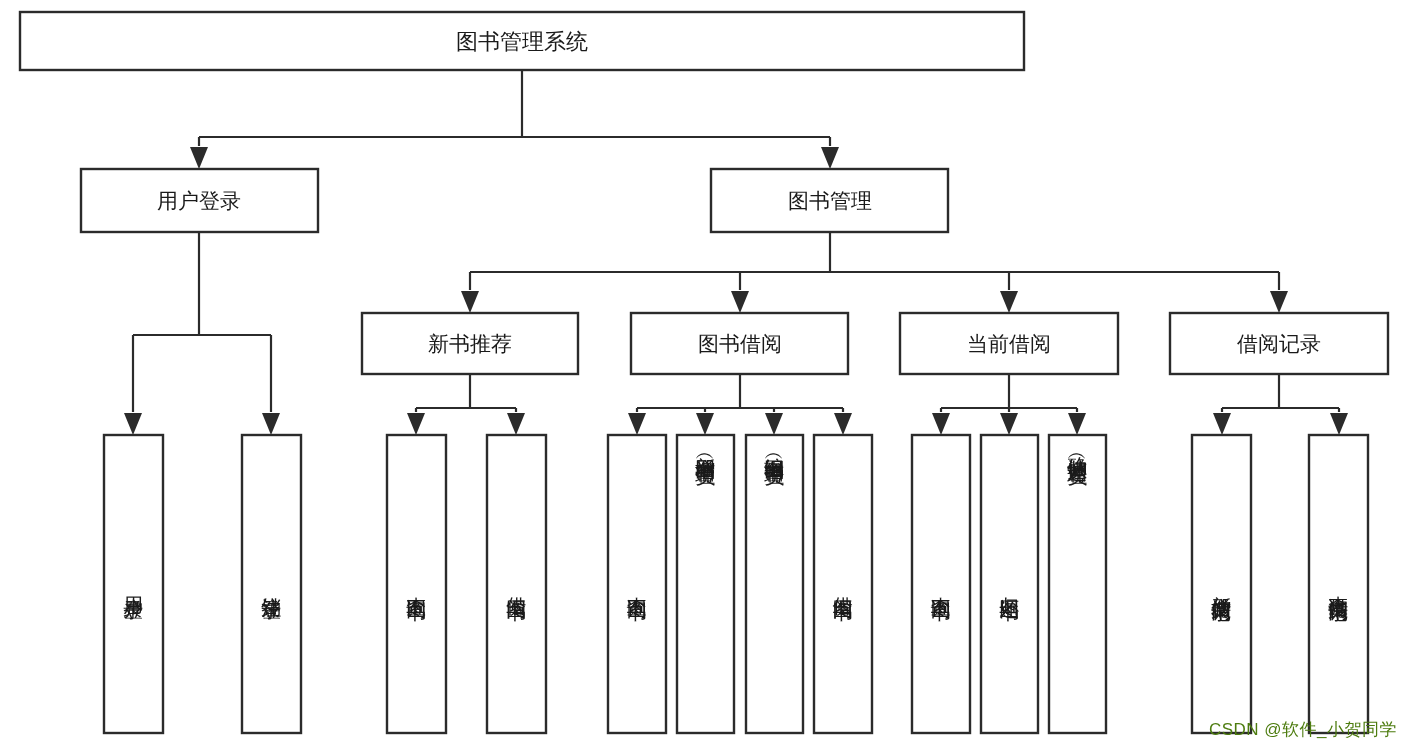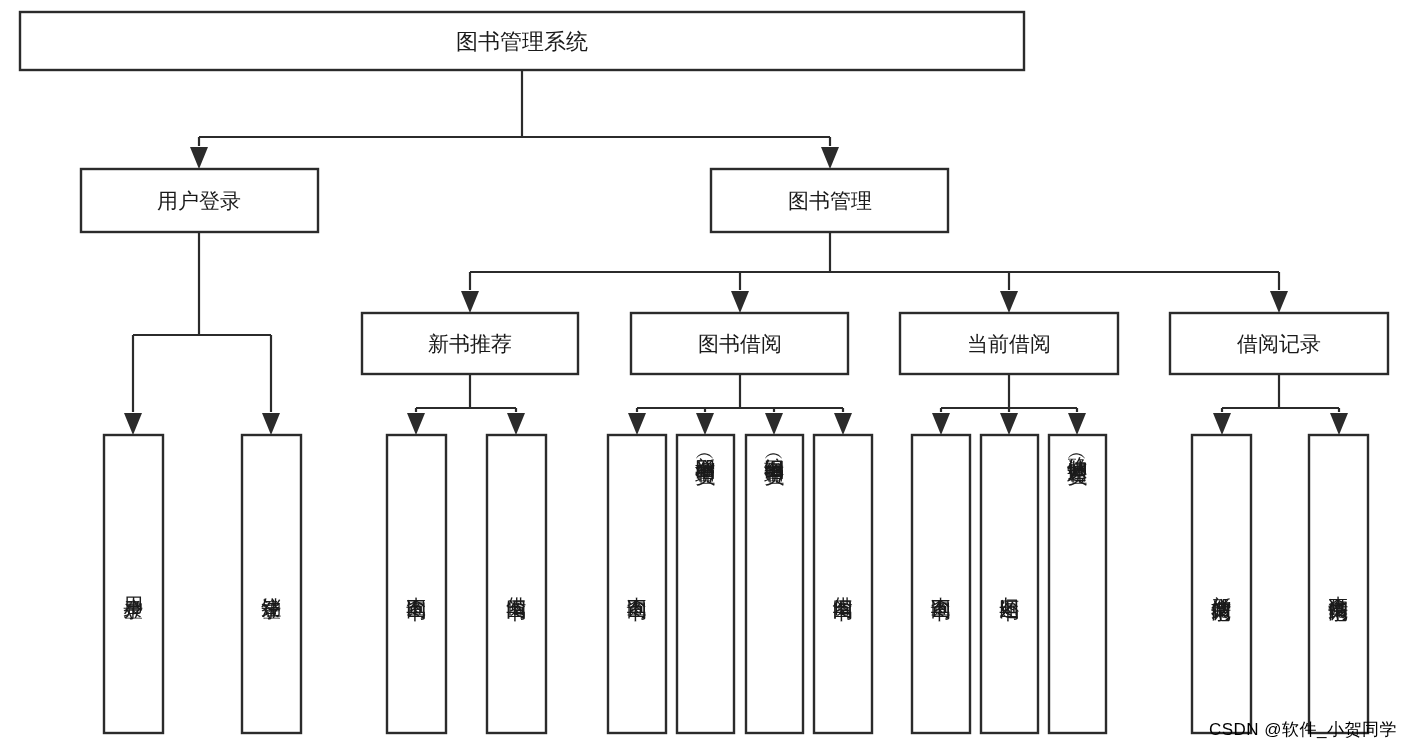--- a/index.html
+++ b/index.html
@@ -71,21 +71,21 @@
     letter-spacing: 1.5px;
     white-space: nowrap;
     text-align: center;
   }
   .watermark {
     position: absolute;
     right: 8px;
     bottom: 6px;
     font-family: "Liberation Sans", "DejaVu Sans", sans-serif;
     font-size: 17px;
-    color: #000000;
+    color: #4d7c0f;
     letter-spacing: 0.5px;
     white-space: nowrap;
   }
 </style>
 </head>
 <body>
 
 <div id="diagram-root">
 
   <svg id="diagram-svg" viewBox="0 0 1405 747">

